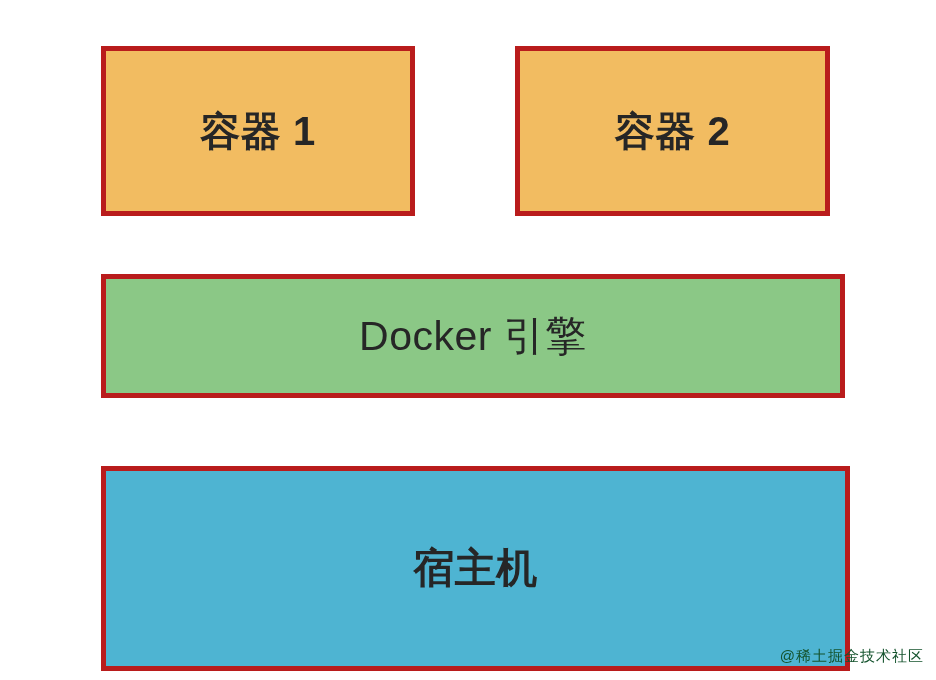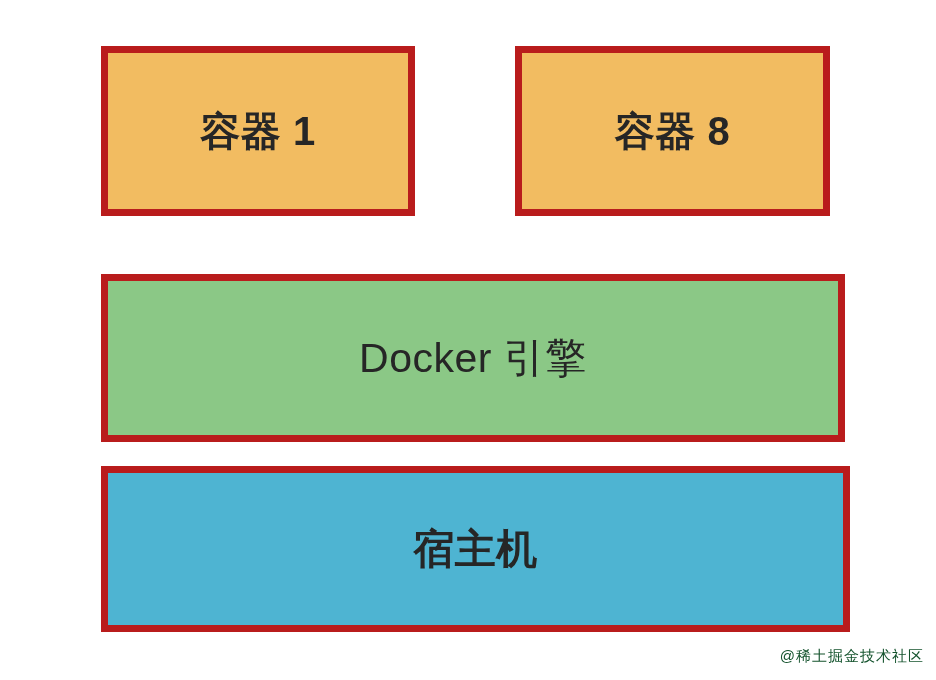--- a/index.html
+++ b/index.html
@@ -17,21 +17,21 @@
 
   #diagram-canvas {
     position: absolute;
     inset: 0;
     background: #ffffff;
   }
 
   .node-box {
     position: absolute;
     box-sizing: border-box;
-    border: 7px solid #b91c1c;
+    border: 5px solid #b91c1c;
     display: flex;
     align-items: center;
     justify-content: center;
     color: #262626;
     font-weight: 700;
     letter-spacing: 0.5px;
     line-height: 1;
   }
 
   
@@ -50,32 +50,32 @@
     height: 170px;
     background: #f2bc61;
     font-size: 40px;
   }
 
   
   .node-engine {
     left: 101px;
     top: 274px;
     width: 744px;
-    height: 168px;
+    height: 124px;
     background: #8bc886;
     font-size: 41px;
     font-weight: 500;
   }
 
   
   .node-host {
     left: 101px;
     top: 466px;
     width: 749px;
-    height: 166px;
+    height: 205px;
     background: #4eb4d2;
     font-size: 41px;
   }
 
   .node-label {
     display: block;
     white-space: nowrap;
   }
 
   .watermark {
@@ -92,21 +92,21 @@
 </head>
 <body>
 
 <div id="diagram-canvas">
 
   <div class="node-box node-container-1">
     <span class="node-label">容器 1</span>
   </div>
 
   <div class="node-box node-container-2">
-    <span class="node-label">容器 8</span>
+    <span class="node-label">容器 2</span>
   </div>
 
   <div class="node-box node-engine">
     <span class="node-label">Docker 引擎</span>
   </div>
 
   <div class="node-box node-host">
     <span class="node-label">宿主机</span>
   </div>
 

